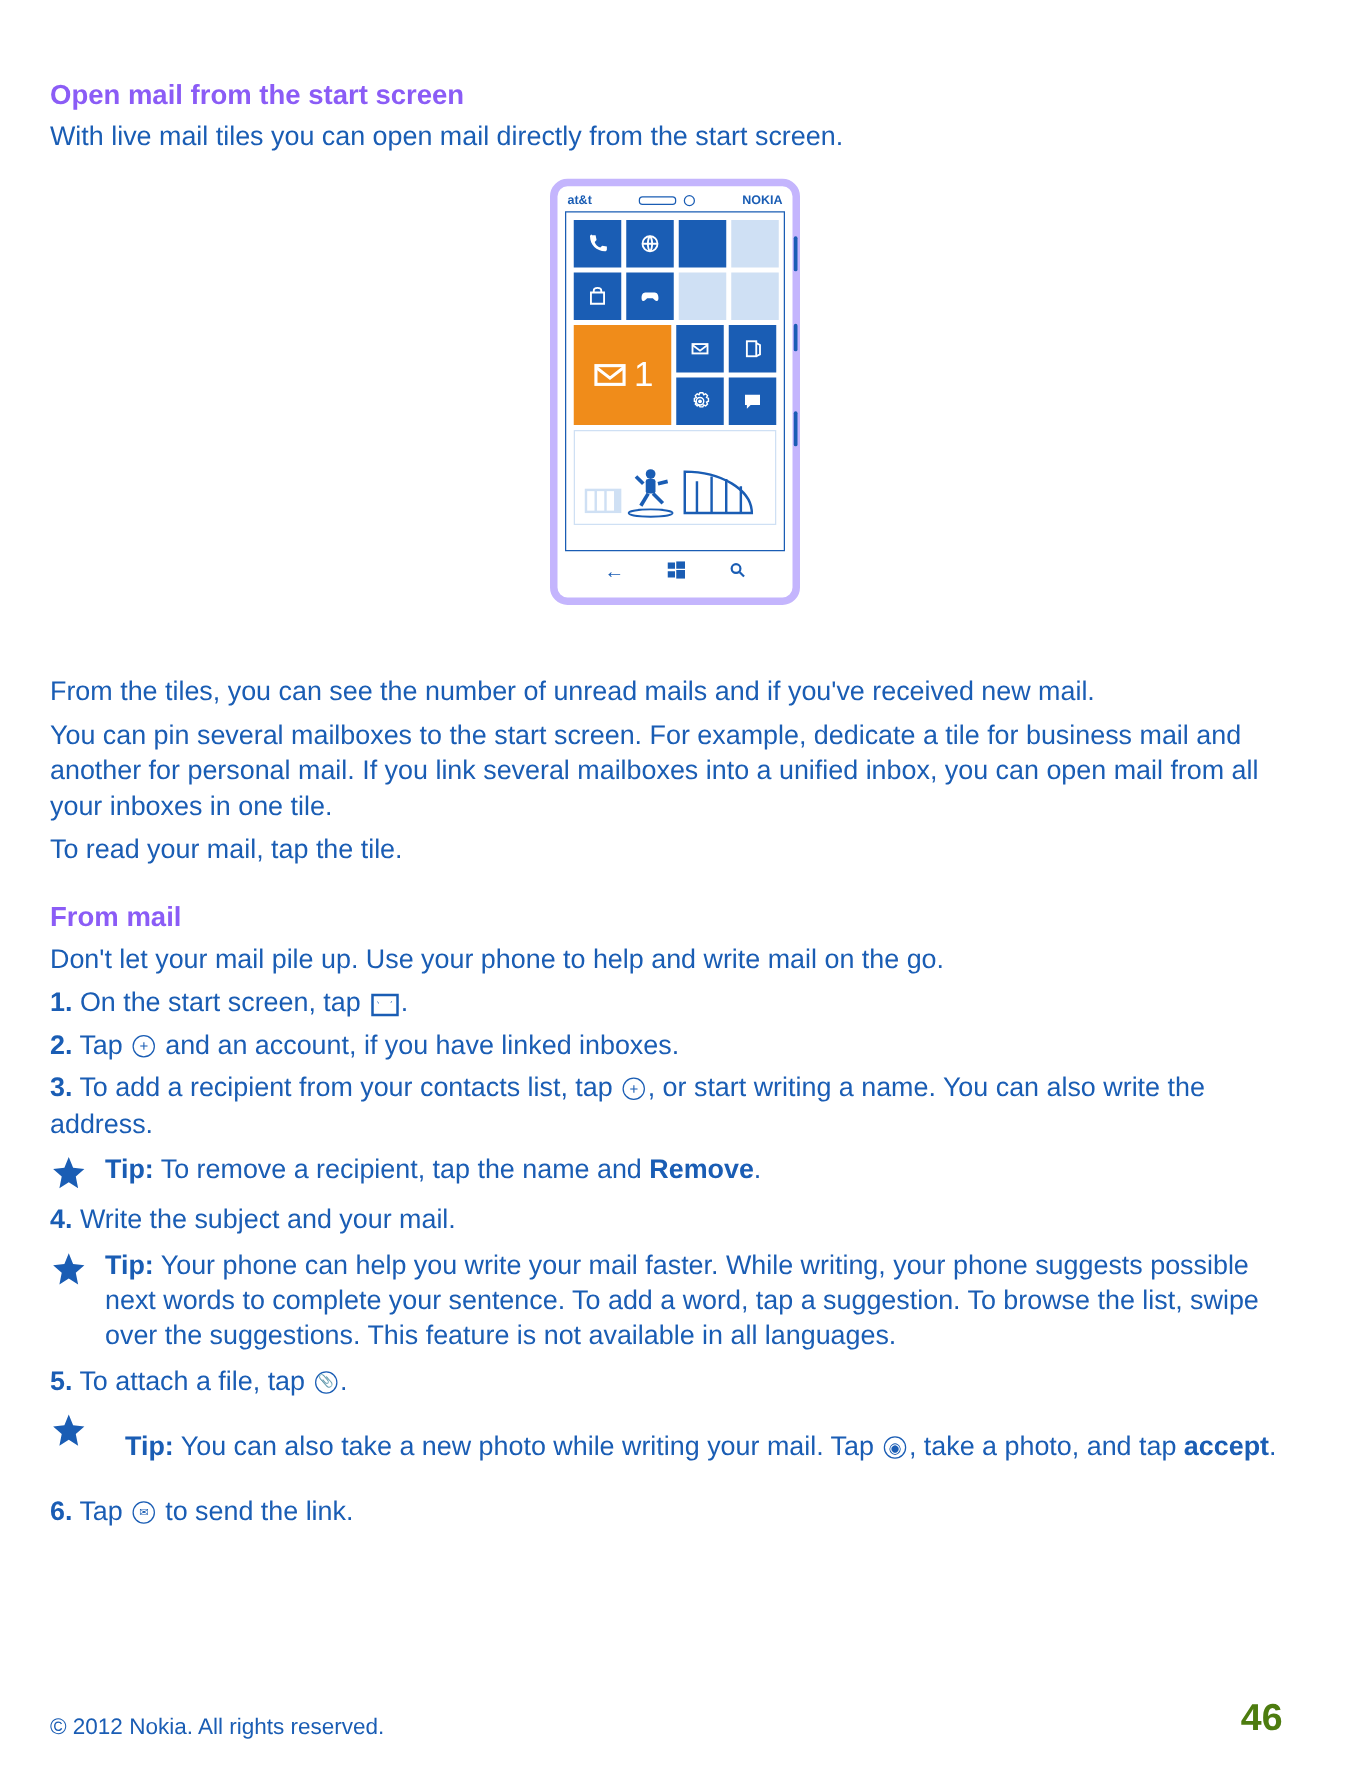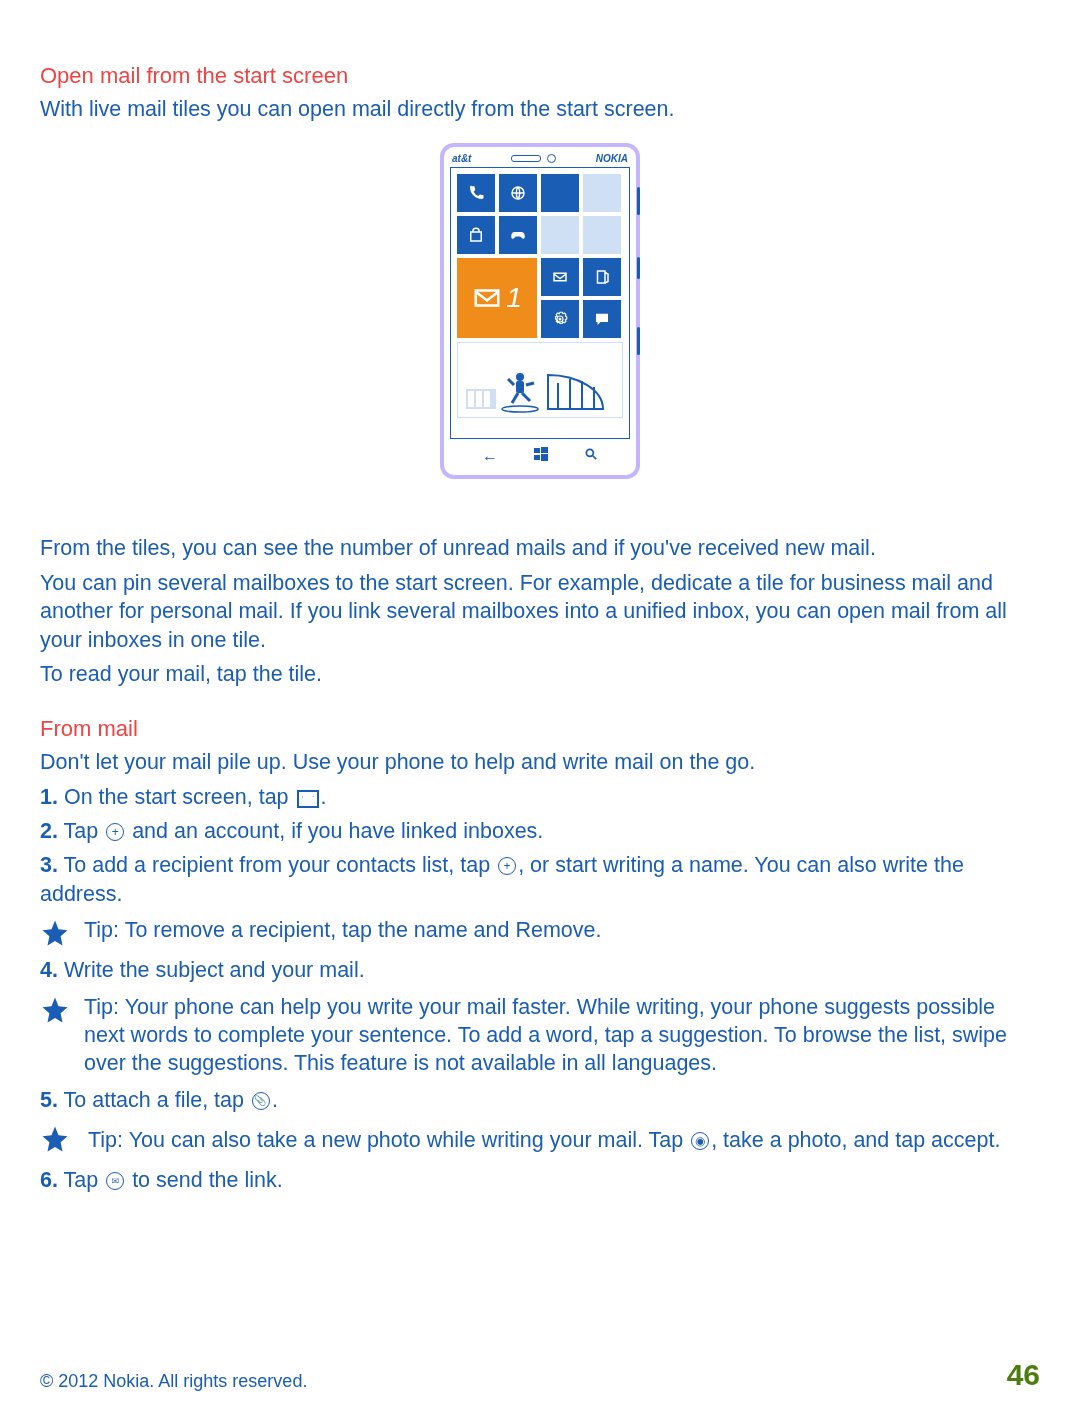--- a/index.html
+++ b/index.html
@@ -9,31 +9,31 @@
     background: #fff;
   }
   .page {
     width: 1080px;
     height: 1422px;
     padding: 55px 40px 30px 40px;
     box-sizing: border-box;
     position: relative;
   }
   .h2 {
-    color: #ef4444;
-    font-weight: normal;
+    color: #8b5cf6;
+    font-weight: bold;
     font-size: 22px;
     margin: 8px 0 6px 0;
   }
   .p {
     font-size: 21.5px;
     line-height: 1.32;
     margin: 6px 0;
   }
-  .bold { font-weight: normal; }
+  .bold { font-weight: bold; }
   .step-num { font-weight: bold; }
   .tip-row {
     display: flex;
     align-items: flex-start;
     gap: 14px;
     margin: 8px 0;
   }
   .star-icon {
     flex: 0 0 auto;
     width: 30px;
@@ -72,44 +72,43 @@
     left:3px; right:3px; top:4px;
     height:6px;
     border:1.5px solid #1a5db4;
     border-bottom:none;
     clip-path: polygon(0 0, 50% 100%, 100% 0, 100% 10%, 50% 110%, 0 10%);
   }
   .footer {
     position: absolute;
     bottom: 30px;
     left: 40px;
-    right: 40px;
+    right: 54px;
     display: flex;
     justify-content: space-between;
     align-items: flex-end;
     font-size: 18px;
   }
   .page-num {
     color: #4d7c0f;
     font-weight: bold;
     font-size: 30px;
   }
   
   .phone-wrap {
     display:flex; justify-content:center;
     margin: 20px 0 55px 0;
   }
   .phone {
     width: 200px;
-    border: 4px solid #c4b5fd;
+    border: 6px solid #c4b5fd;
     border-radius: 14px;
     padding: 6px 6px 10px 6px;
     box-sizing: border-box;
     position: relative;
-    font-style: italic;
   }
   .phone-top {
     display:flex; justify-content:space-between; align-items:center;
     font-size:10px; font-weight:bold;
     padding: 0 2px 3px 2px;
   }
   .speaker {
     width:28px; height:5px; border:1.5px solid #1a5db4; border-radius:3px;
     margin: 0 auto;
   }
@@ -341,21 +340,21 @@
   <div class="p">
     <span class="step-num">5.</span><span> To attach a file, tap </span><span class="inline-icon circle"><span class="inner" style="font-size:10px;">📎</span></span><span>.</span>
   </div>
 
   <div class="tip-row">
     <span class="star-icon">
       <svg viewBox="0 0 24 24" fill="#1a5db4">
           <path d="M12 2l2.8 6.9L22 9.7l-5.5 4.9L18 22l-6-3.7L6 22l1.5-7.4L2 9.7l7.2-.8z"></path>
         </svg>
     </span>
-    <div class="p tip-text" style="margin:4px;">
+    <div class="p tip-text" style="margin:16px;">
       <span class="bold">Tip:</span><span> You can also take a new photo while writing your mail. Tap </span><span class="inline-icon circle"><span class="inner">◉</span></span><span>, take a photo, and tap </span><span class="bold">accept</span><span>.</span>
     </div>
   </div>
 
   <div class="p">
     <span class="step-num">6.</span><span> Tap </span><span class="inline-icon circle"><span class="inner" style="font-size:9px;">✉</span></span><span> to send the link.</span>
   </div>
 
   <div class="footer">
     <span>© 2012 Nokia. All rights reserved.</span>

